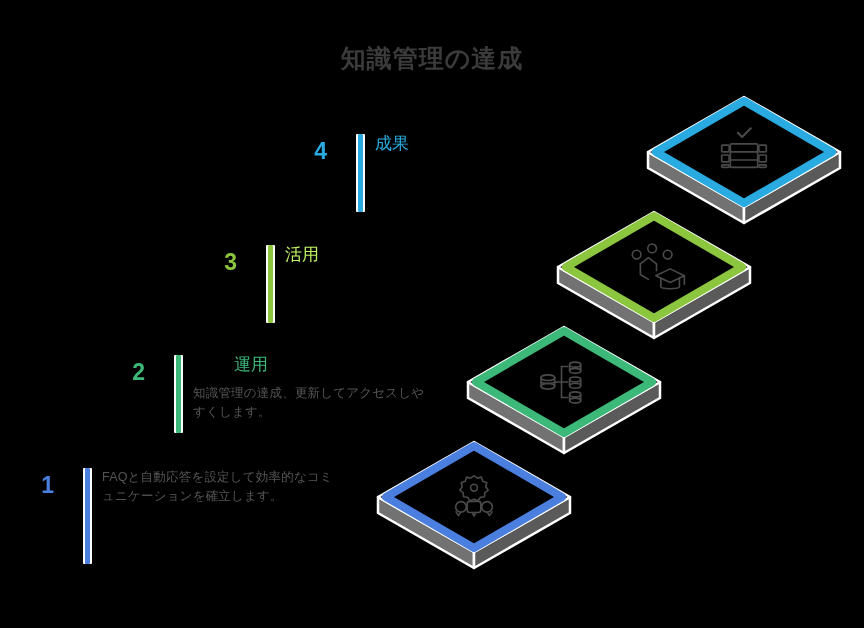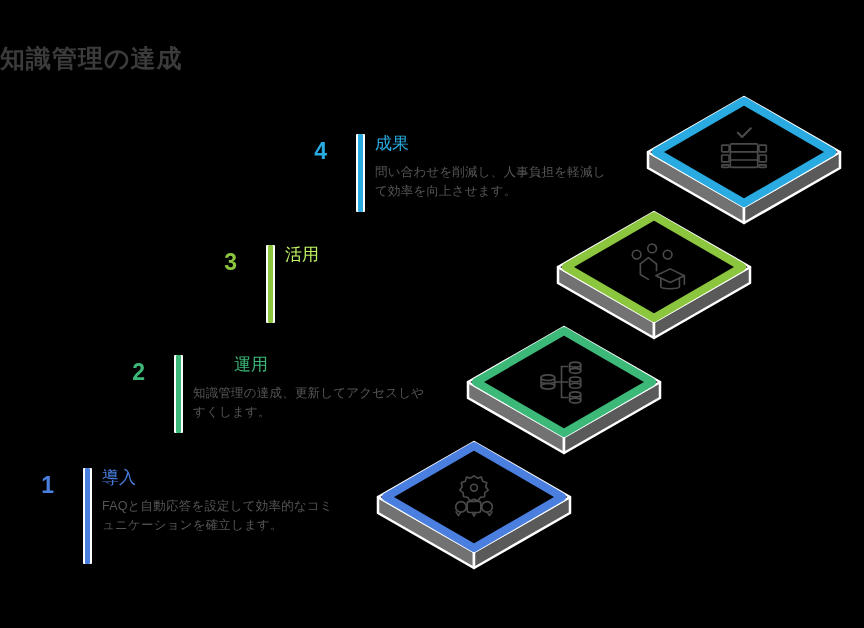--- a/index.html
+++ b/index.html
@@ -23,21 +23,21 @@
     height: 628px;
     background: #000000;
   }
 
   
   #title {
     position: absolute;
     left: 0;
     top: 43px;
     width: 864px;
-    text-align: left;
+    text-align: center;
     font-size: 25px;
     font-weight: bold;
     color: #3b3b3b;
     letter-spacing: 1px;
     line-height: 1.2;
   }
 
   
   #staircase {
     position: absolute;
@@ -208,21 +208,20 @@
     </g>
   </svg>
 
   <div class="step-text" style="left:295px; top:134px; width:300px; height:86px;">
     <div class="step-num" style="left:-8px; color:#29abe2;">4</div>
     <div class="step-bar" style="left:61px; height:78px;">
       <span class="fill" style="background:#29abe2;"></span>
     </div>
     <div class="step-body" style="left:80px;">
       <div class="step-label" style="color:#29abe2;">成果</div>
-      <div class="step-desc">問い合わせを削減し、人事負担を軽減して効率を向上させます。</div>
     </div>
   </div>
 
   <div class="step-text" style="left:205px; top:245px; width:300px; height:86px;">
     <div class="step-num" style="left:-8px; color:#8cc63f;">3</div>
     <div class="step-bar" style="left:61px; height:78px;">
       <span class="fill" style="background:#8cc63f;"></span>
     </div>
     <div class="step-body" style="left:80px;">
       <div class="step-label" style="color:#bef264;">活用</div>
@@ -239,18 +238,17 @@
       <div class="step-desc">知識管理の達成、更新してアクセスしやすくします。</div>
     </div>
   </div>
 
   <div class="step-text" style="left:22px; top:468px; width:300px; height:104px;">
     <div class="step-num" style="left:-8px; color:#4a7fe0;">1</div>
     <div class="step-bar" style="left:61px; height:96px;">
       <span class="fill" style="background:#4a7fe0;"></span>
     </div>
     <div class="step-body" style="left:80px;">
-      <div class="step-label" style="color:#4a7fe0;">導入</div>
       <div class="step-desc">FAQと自動応答を設定して効率的なコミュニケーションを確立します。</div>
     </div>
   </div>
 
 </div>
 
 </body></html>

